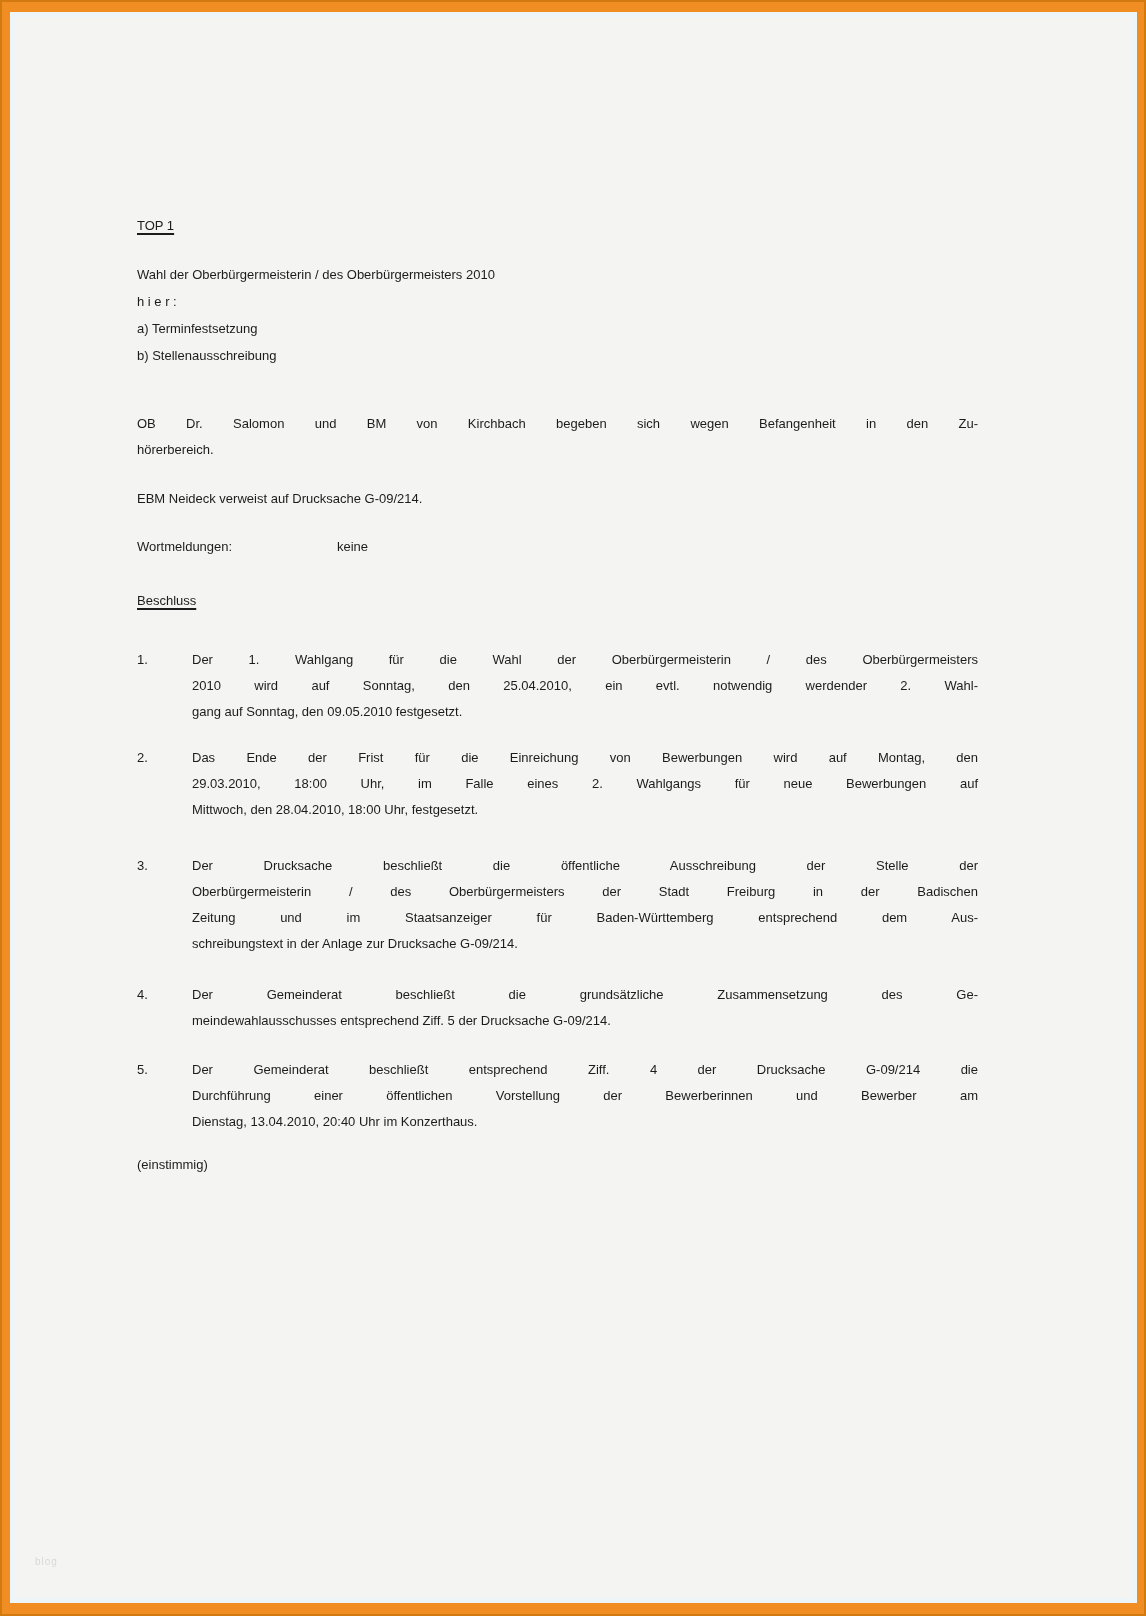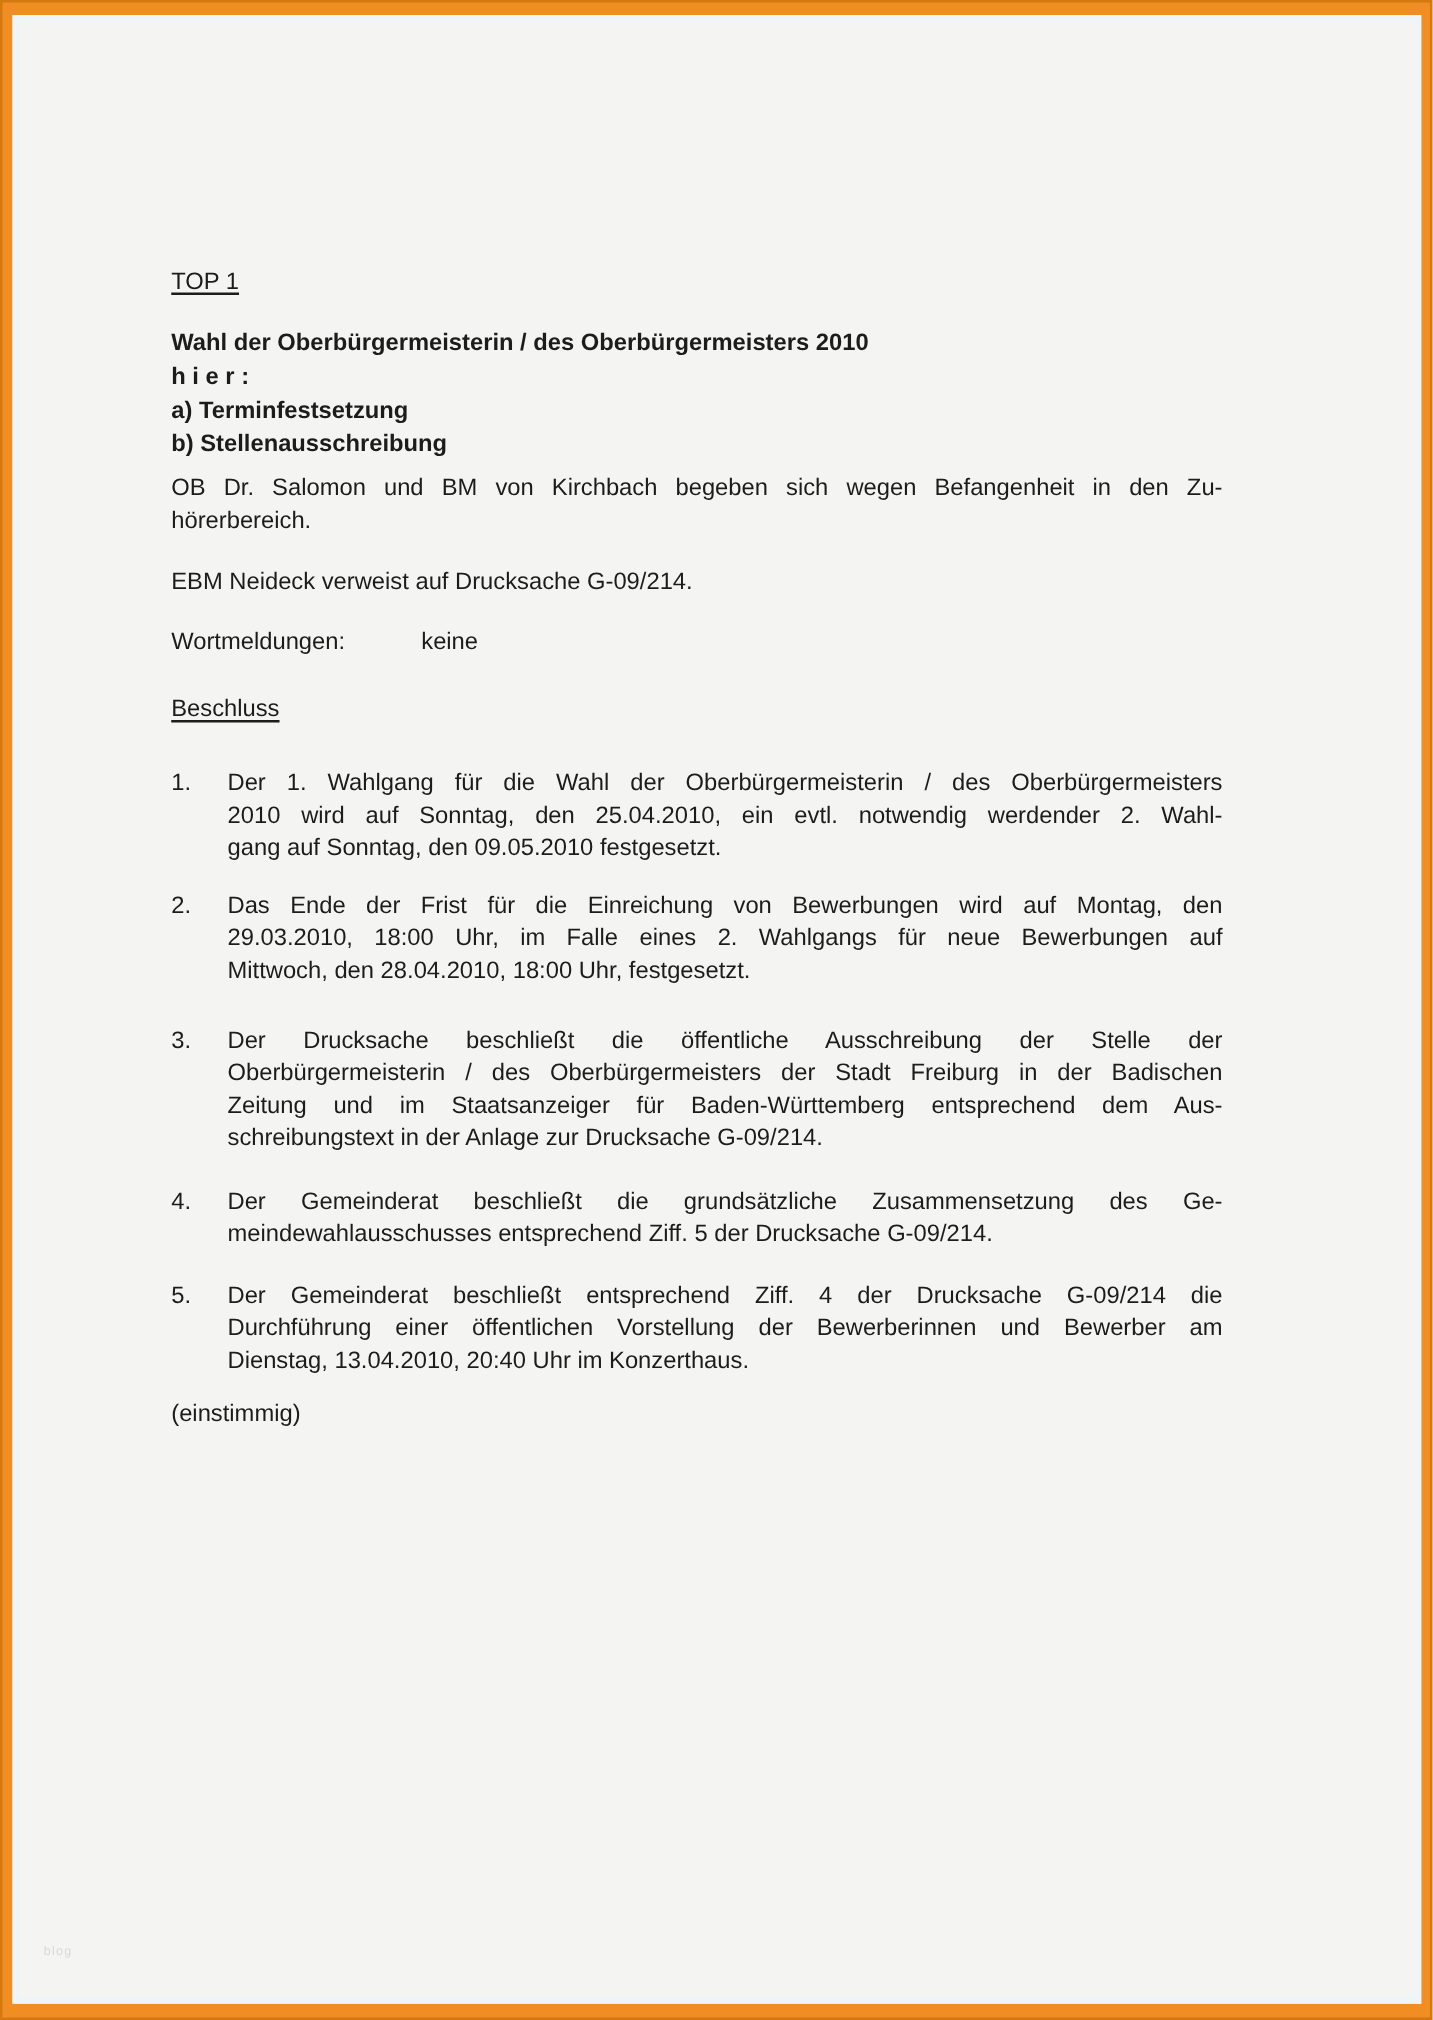--- a/index.html
+++ b/index.html
@@ -19,50 +19,50 @@
     left: 10px; top: 12px; right: 9px; bottom: 13px;
     background: #f4f4f2;
     border: 5px solid #edf5f8; 
     box-sizing: border-box;
   }
   .doc {
     position: absolute;
     left: 122px; top: 196px;
     width: 841px;
     color: #1c1c1c;
-    font-size: 19px;
+    font-size: 13px;
     line-height: 26px;
   }
   .tline { min-height: 26px; }
   .jpara .tline:not(:last-child) {
     text-align: justify;
     text-align-last: justify;
   }
   .top-label {
     text-decoration: underline;
     text-decoration-thickness: 2px;
     text-underline-offset: 3px;
     margin-bottom: 22px;
   }
-  .title { font-weight: bold; margin-bottom: 9px; line-height: 27px; }
+  .title { font-weight: normal; margin-bottom: 42px; line-height: 27px; }
   .title .tline { min-height: 27px; }
   .para-ob { margin-bottom: 23px; }
   .para-ebm { margin-bottom: 22px; }
   .wort-row { margin-bottom: 28px; }
   .wort-label { display: inline-block; width: 200px; }
   .beschluss {
     text-align: left;
     text-decoration: underline;
     text-decoration-thickness: 2px;
     text-underline-offset: 3px;
     margin-bottom: 33px;
   }
   .item { display: flex; }
   .item-num { width: 45px; flex-shrink: 0; }
-  .item-body { flex: 1; }
+  .item-body { flex: 1; margin-left: 10px; }
   .mb20 { margin-bottom: 20px; }
   .mb30 { margin-bottom: 30px; }
   .mb25 { margin-bottom: 25px; }
   .mb23 { margin-bottom: 23px; }
   .mb17 { margin-bottom: 17px; }
   .unanimous { }
   .watermark {
     position: absolute;
     left: 20px; top: 1539px;
     font-size: 10px;

